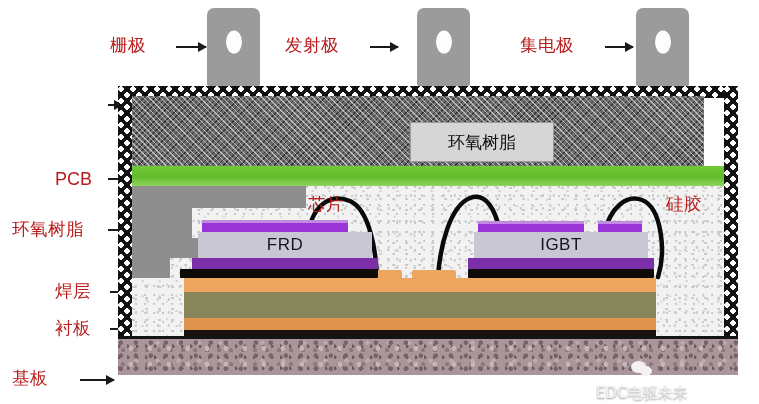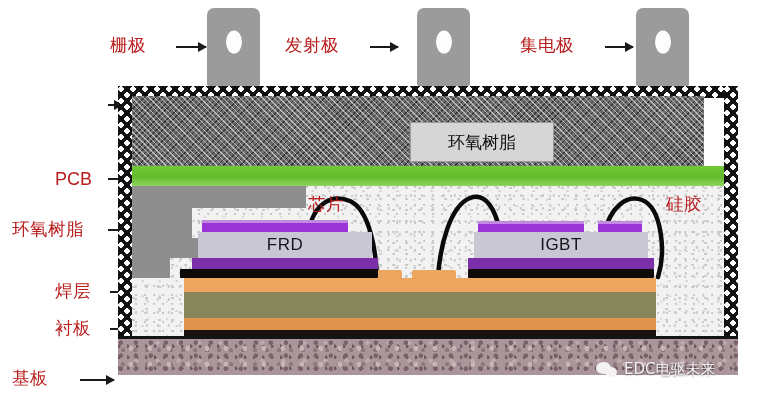--- a/index.html
+++ b/index.html
@@ -99,21 +99,21 @@
   .land{position:absolute;height:9px;background:#eda560;border-radius:2px 2px 0 0;}
 
   
   #busbar-solder{position:absolute;left:62px;top:183px;width:76px;height:9px;background:#0d0a07;}
 
   
   #wires{position:absolute;left:0;top:0;width:620px;height:272px;pointer-events:none;}
 
   
   #watermark{position:absolute;left:596px;top:360px;display:flex;align-items:center;gap:6px;
-     color:#f4f1f2;font-size:15px;text-shadow:0 1px 2px rgba(0,0,0,.45);}
+     color:#f4f1f2;font-size:15px;text-shadow:0 1px 2px rgba(0,0,0,.45);flex-direction:column;}
   #watermark .wx{width:22px;height:18px;position:relative;}
   #watermark .wx .b1,#watermark .wx .b2{position:absolute;background:#f4f1f2;border-radius:50%;}
   #watermark .wx .b1{left:0;top:1px;width:15px;height:12px;}
   #watermark .wx .b2{left:9px;top:6px;width:12px;height:10px;}
 </style>
 </head>
 <body>
 
 <div id="stage">
 

